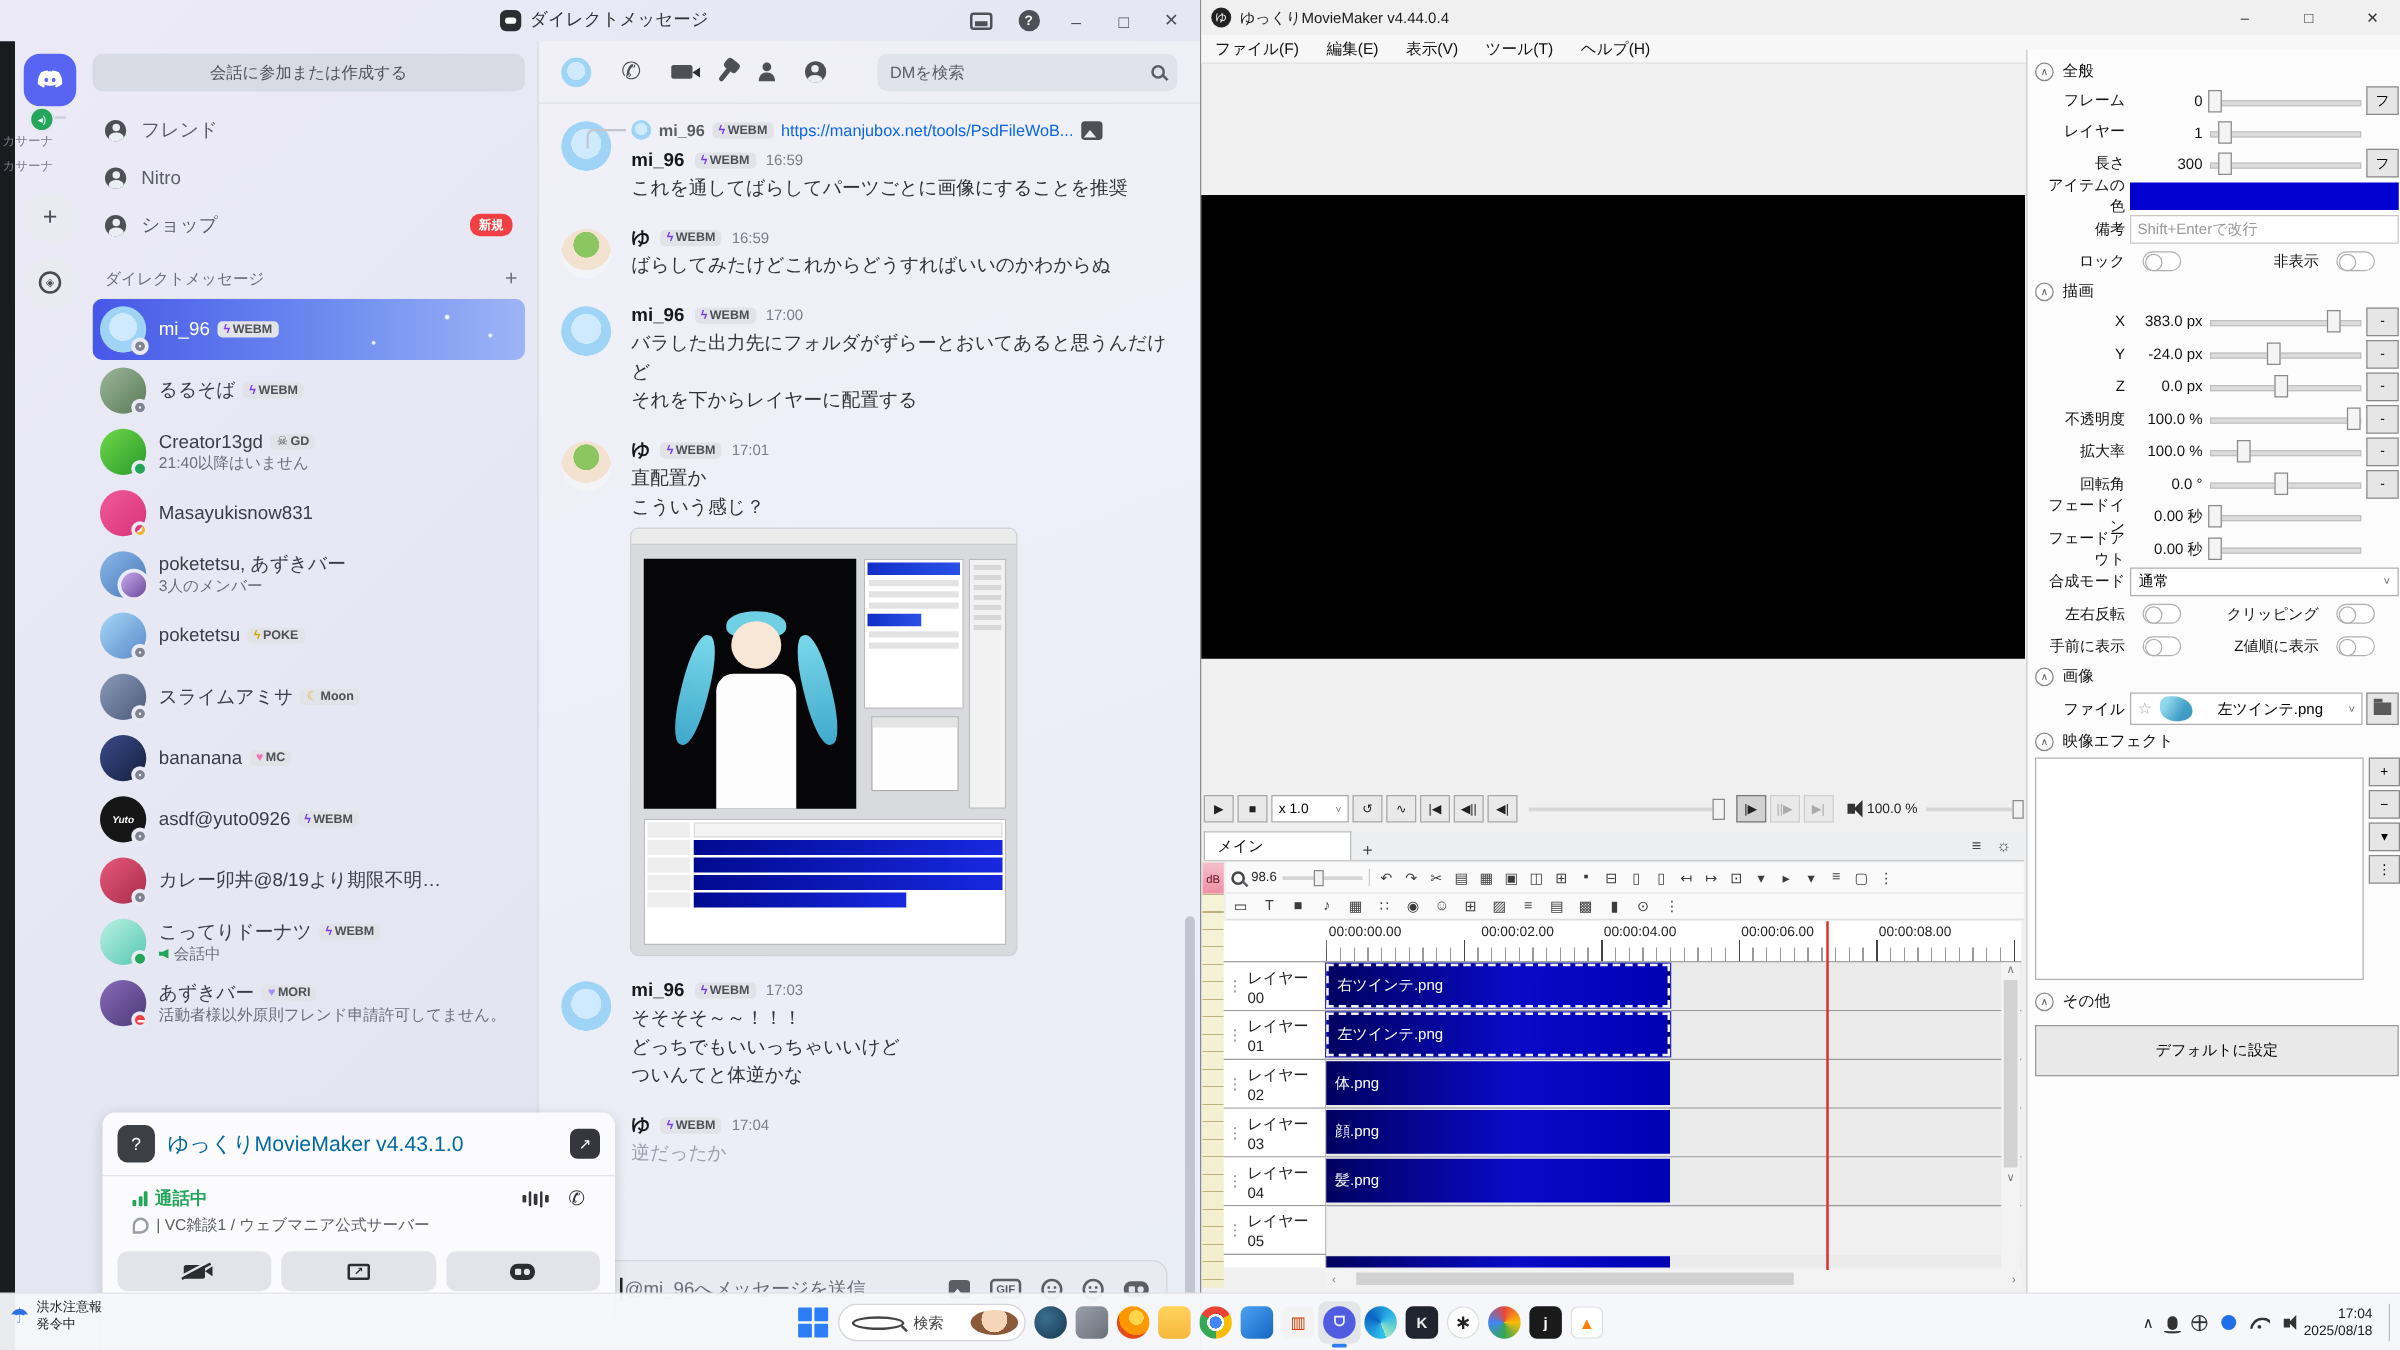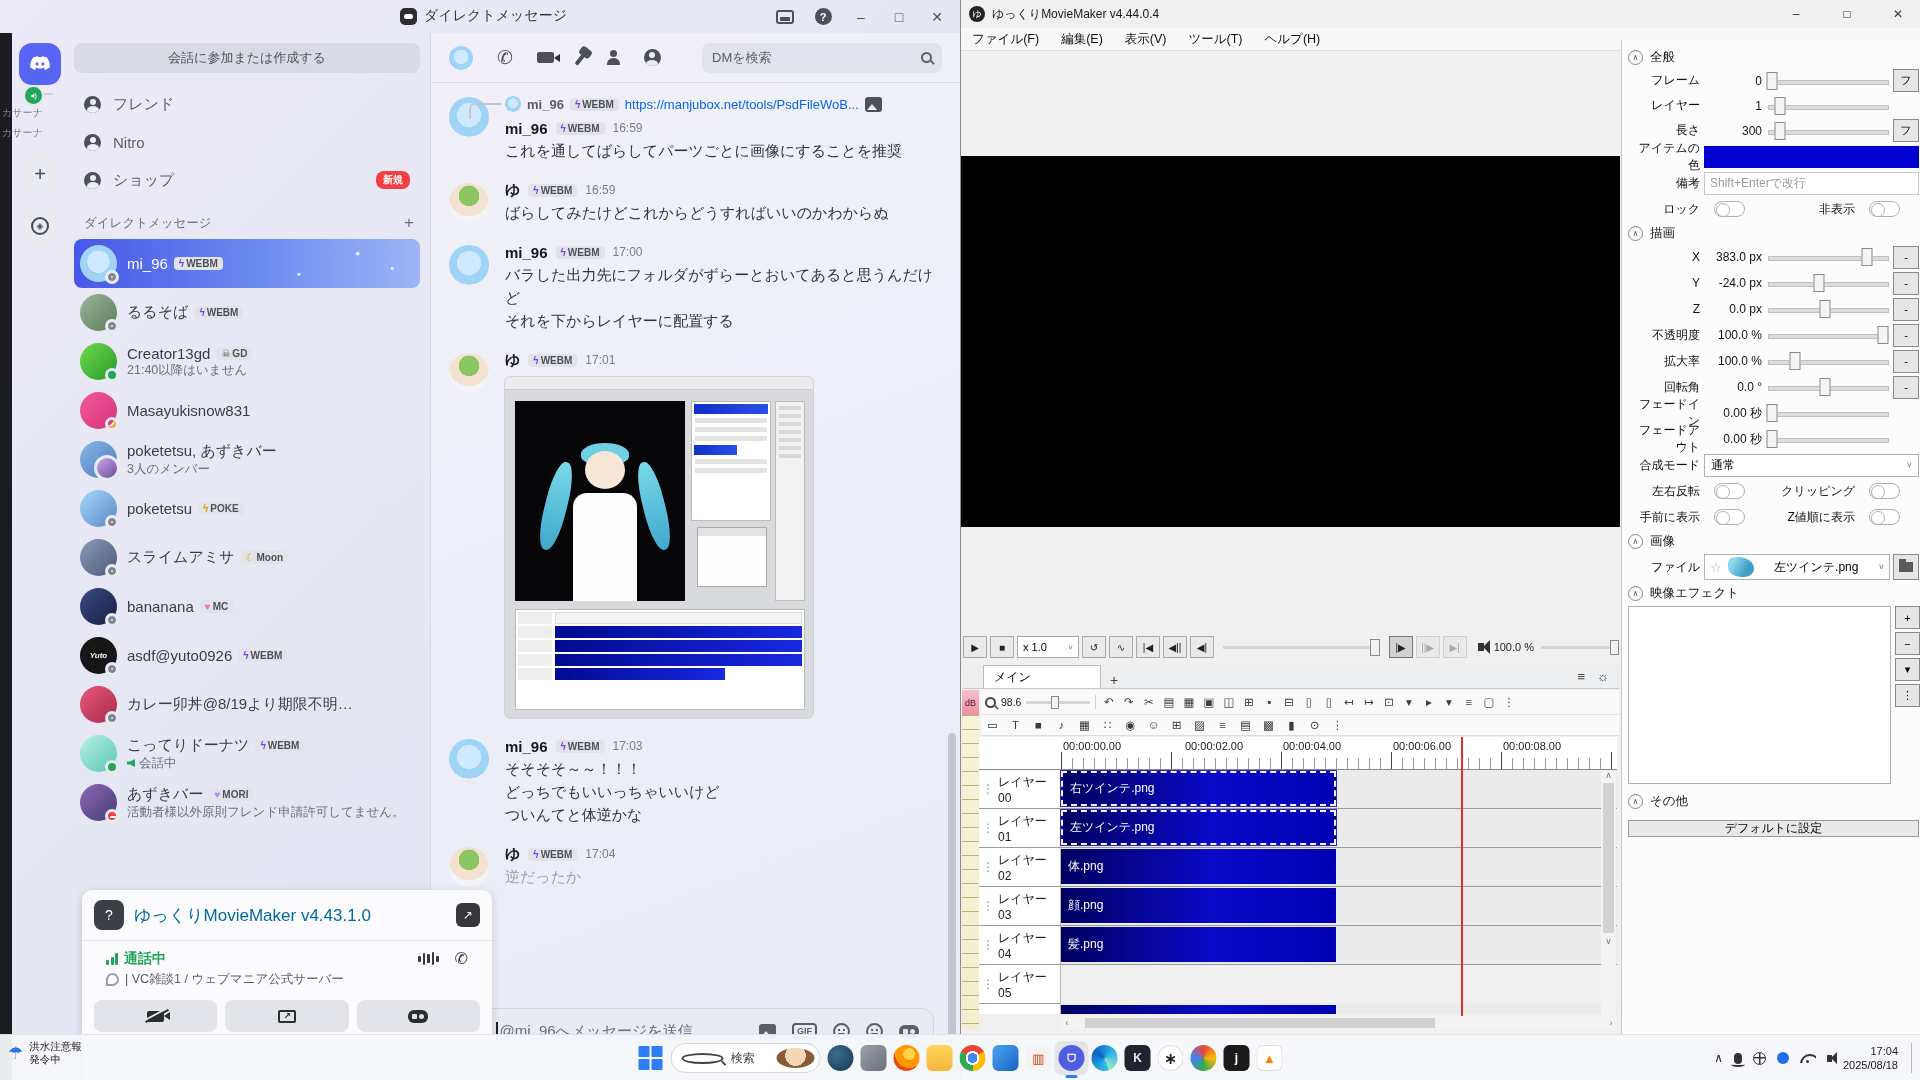--- a/index.html
+++ b/index.html
@@ -175,21 +175,21 @@
   .pspeed { min-width:62px; height:22px; border:1px solid #a8a8a8; background:#fff; display:flex; align-items:center; justify-content:space-between; padding:0 5px; font-size:11px; }
   .seek { flex:1; height:3px; background:#d6d6d6; position:relative; margin:0 6px; }
   .seek .th { position:absolute; top:-7px; width:10px; height:17px; background:#f2f2f2; border:1px solid #8a8a8a; }
   .i-spk { width:6px; height:8px; background:#333; position:relative; margin-right:3px; }
   .i-spk::before { content:""; position:absolute; right:-6px; top:-3px; border-right:7px solid #333; border-top:7px solid transparent; border-bottom:7px solid transparent; }
   .volv { font-size:11px; color:#222; margin:0 4px; }
   .volsl { width:78px; height:3px; background:#d6d6d6; position:relative; }
   .volsl .th { position:absolute; right:0; top:-6px; width:9px; height:15px; background:#f2f2f2; border:1px solid #8a8a8a; }
 
   .tabs { position:absolute; left:2px; top:665px; width:656px; height:24px; display:flex; align-items:flex-end; background:#eceef0; border-bottom:1px solid #c8c8c8; }
-  .tab { width:118px; height:23px; background:#fff; border:1px solid #bbb; border-bottom:none; font-size:12px; display:flex; align-items:center; padding-left:10px;margin-left:20px; }
+  .tab { width:118px; height:23px; background:#fff; border:1px solid #bbb; border-bottom:none; font-size:12px; display:flex; align-items:center; padding-left:10px; }
   .tabplus { width:26px; text-align:center; font-size:14px; color:#444; }
   .tabsr { margin-left:auto; display:flex; gap:12px; padding:0 10px 4px; color:#444; font-size:13px; }
 
   .tl-toolbar { position:absolute; left:20px; top:690px; width:638px; height:25px; display:flex; align-items:center; gap:5px; background:#fafafa; border-bottom:1px solid #e2e2e2; padding:0 4px; }
   .tl-toolbar2 { position:absolute; left:20px; top:715px; width:638px; height:21px; display:flex; align-items:center; gap:7px; background:#fafafa; border-bottom:1px solid #ddd; padding:0 4px; }
   .tbi { min-width:15px; height:16px; display:flex; align-items:center; justify-content:center; font-size:11.5px; color:#3c3c3c; }
   .tsep { width:1px; height:14px; background:#ccc; }
   .zoomv { font-size:10.5px; color:#222; }
   .zsl { width:64px; height:3px; background:#d6d6d6; position:relative; }
   .zsl .th { position:absolute; left:38%; top:-5px; width:8px; height:13px; background:#f2f2f2; border:1px solid #8a8a8a; }
@@ -252,21 +252,21 @@
   .star { color:#b0b0b0; font-size:13px; }
   .thumbimg { width:26px; height:20px; background:linear-gradient(120deg,#8fd8ec 20%,#3f9cc4 70%); border-radius:30% 60% 40% 50%; }
   .filesel .fname { flex:1; text-align:center; }
   .fbtn { width:26px; height:26px; border:1px solid #8a8a8a; background:#e6e6e6; display:flex;align-items:center; justify-content:center; margin-left:3px; font-size:12px; }
   .folderic { width:14px; height:10px; background:#5a5a5a; position:relative; }
   .folderic::before { content:""; position:absolute; top:-3px; left:0; width:7px; height:3px; background:#5a5a5a; }
   .fxwrap { display:flex; margin-top:2px; }
   .fxbox { flex:1; height:178px; border:1px solid #b0b0b0; background:#fff; }
   .fxbtns { width:28px; display:flex; flex-direction:column; gap:3px; padding-left:2px; }
   .fxbtns .sbtn { width:25px; }
-  .defbtn { margin-top:8px; height:17px; border:1px solid #9a9a9a; background:#e9e9e9; font-size:12px; display:flex; align-items:center; justify-content:center;text-align:right; }
+  .defbtn { margin-top:8px; height:41px; border:1px solid #9a9a9a; background:#e9e9e9; font-size:12px; display:flex; align-items:center; justify-content:center;text-align:right; }
 
   
   .taskbar { position:absolute; left:0; right:0; bottom:0; height:46px; background:rgba(246,247,250,.95); border-top:1px solid rgba(0,0,0,.08); z-index:10; }
   .weather { position:absolute; left:8px; top:5px; display:flex; align-items:center; gap:6px; }
   .wic { font-size:17px; color:#2f6fe4; }
   .wtxt { font-size:10.5px; color:#222; line-height:1.25; }
   .centergrp { position:absolute; left:50%; top:0; height:46px; transform:translateX(-50%); display:flex; align-items:center; gap:7px; }
   .startbtn { width:26px; height:26px; display:grid; grid-template-columns:11px 11px; grid-template-rows:11px 11px; gap:2px; padding:1px; }
   .startbtn i { background:#2d7df6; border-radius:1px; }
   .tsearch { width:150px; height:30px; border-radius:15px; background:#fff; border:1px solid #d5d5da; display:flex; align-items:center; gap:7px; padding:0 5px 0 10px; }
@@ -687,20 +687,24 @@
           <div class="msg">
             <span class="mav av-yu"></span>
             <div class="mhead">
               <span class="mname">ゆ</span>
               <span class="pill">
                   <i class="bolt" style="color:#7c3aed">ϟ</i>
                   <b class="btxt">WEBM</b>
                 </span>
               <span class="mtime">17:01</span>
             </div>
+            <div>
+                <div class="mline">直配置か</div>
+                <div class="mline">こういう感じ？</div>
+              </div>
             <div class="shot">
               <div class="shot-title"></div>
               <div class="shot-canvas">
                 <span class="chr-hair" style="left:30px; transform:rotate(14deg)"></span>
                 <span class="chr-hair" style="left:128px; transform:rotate(-14deg)"></span>
                 <span class="chr-bang"></span>
                 <span class="chr-head"></span>
                 <span class="chr-body"></span>
               </div>
               <div class="shot-panel">

